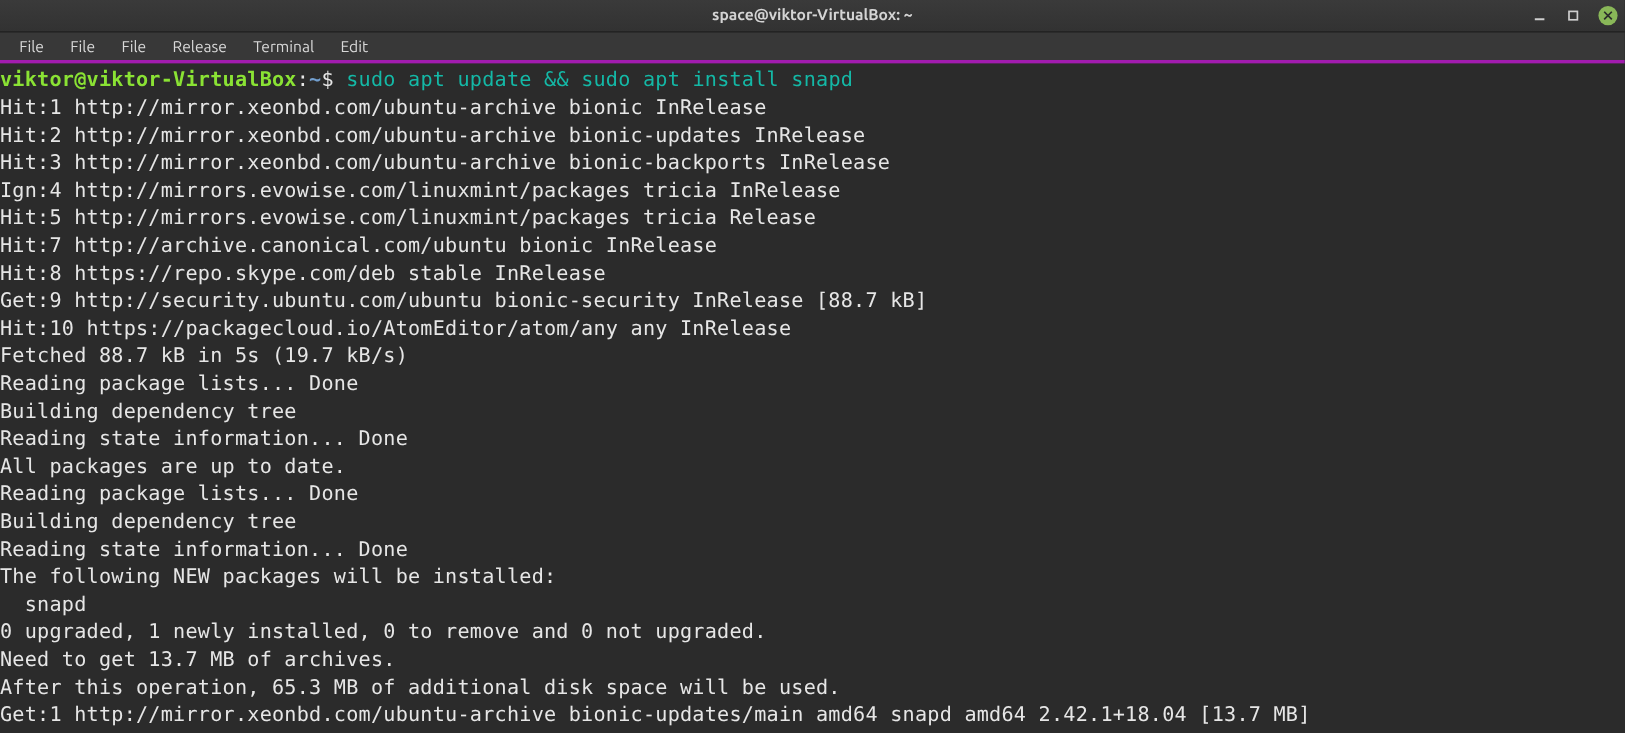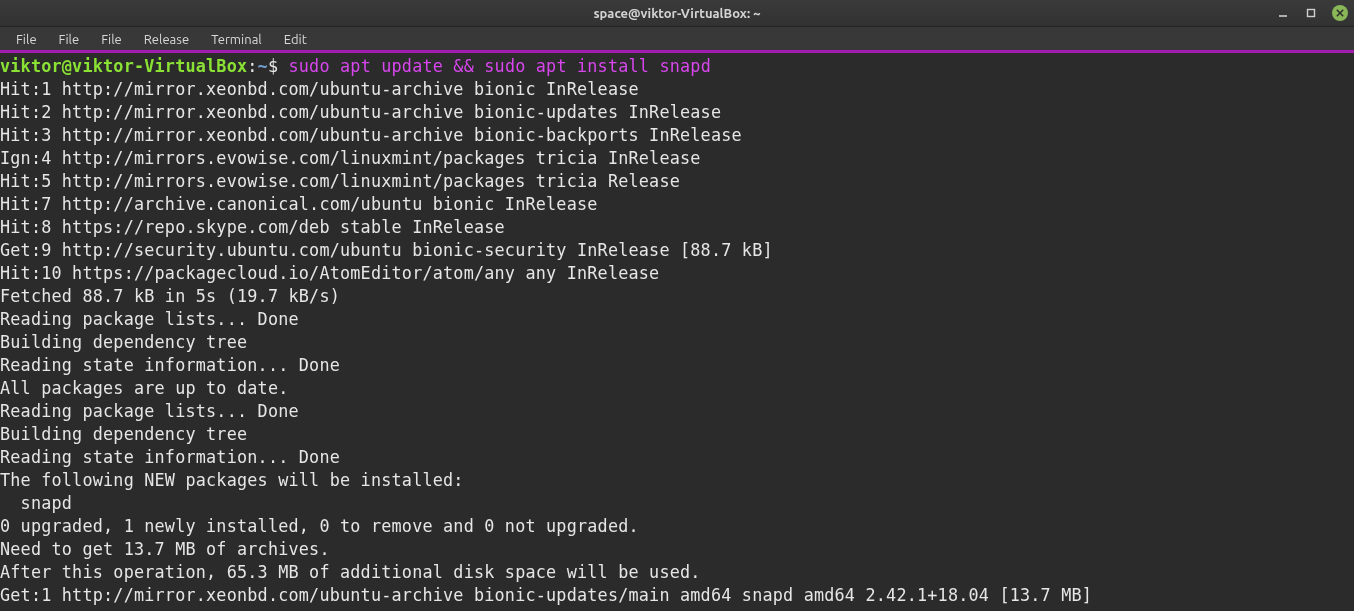--- a/index.html
+++ b/index.html
@@ -61,21 +61,21 @@
     font-size: 16.8px;
     line-height: 23px;
     padding: 2px 0 0 0;
     white-space: pre;
     letter-spacing: 0.2px;
     height: calc(611px - 27px - 26px);
     overflow: hidden;
   }
   .prompt-user { color: #8ae234; font-weight: bold; text-align: center; }
   .prompt-path { color: #729fcf; font-weight: bold; }
-  .cmd { color: #d946ef; }
+  .cmd { color: #14b8a6; }
 </style>
 </head>
 <body>
 
 <div class="titlebar">
   <span>space@viktor-VirtualBox: ~</span>
   <div class="window-controls">
     <div class="win-btn">
       <svg viewBox="0 0 10 10" width="10" height="10">
           <line x1="1" y1="8" x2="9" y2="8" stroke="#cfcfcf" stroke-width="1.6"></line>

